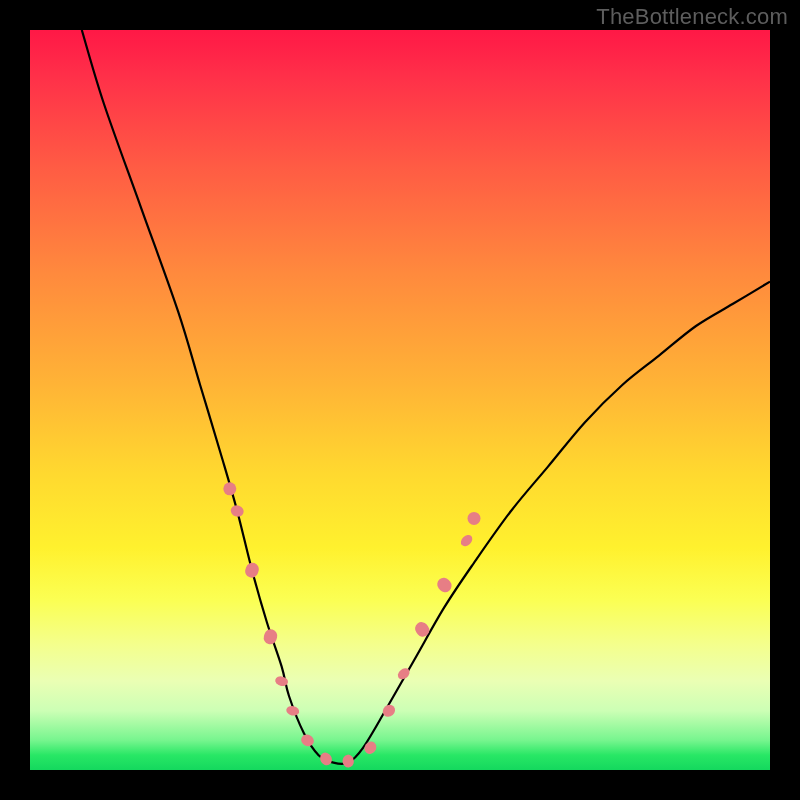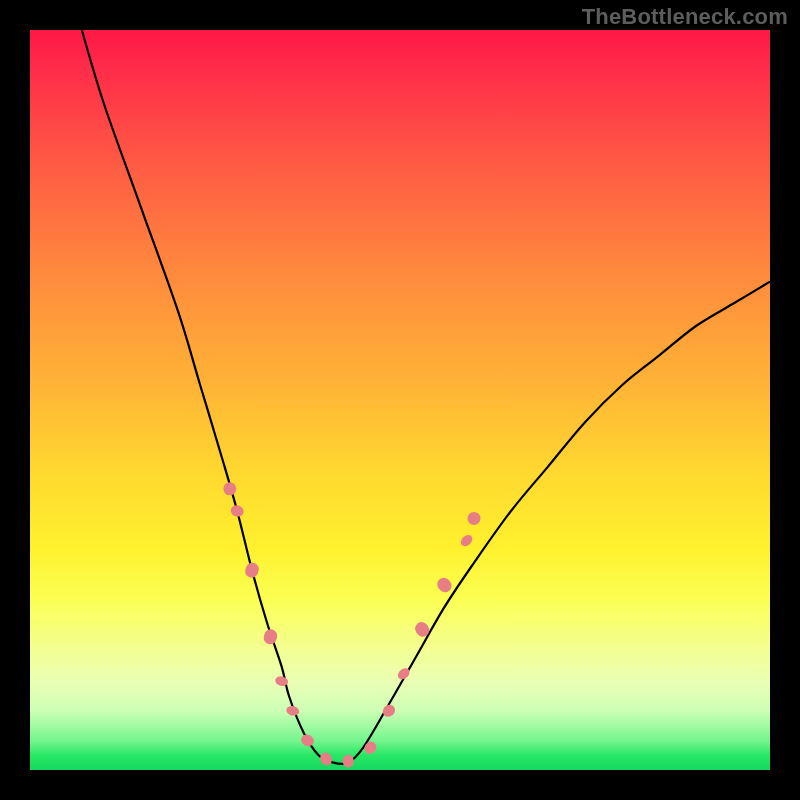--- a/index.html
+++ b/index.html
@@ -16,21 +16,21 @@
     width: 800px;
     height: 800px;
     background: #000;
   }
   .watermark {
     position: absolute;
     top: 4px;
     right: 12px;
     color: #5d5d5d;
     font-size: 22px;
-    font-weight: bold;
+    font-weight: normal;
     letter-spacing: 0.2px;
     z-index: 10;
   }
   .plot-wrap {
     position: absolute;
     left: 30px;
     top: 30px;
     width: 740px;
     height: 740px;
   }

